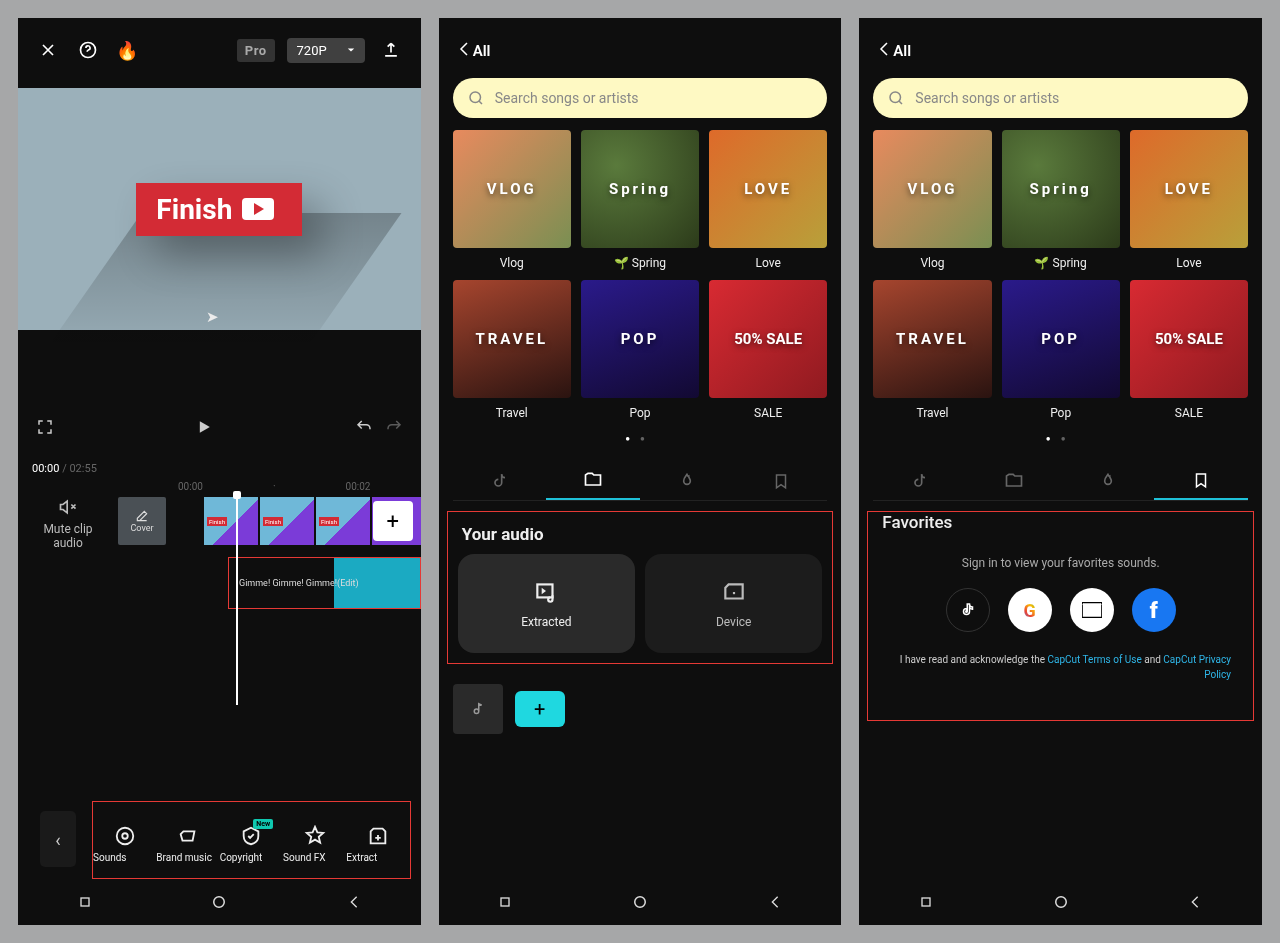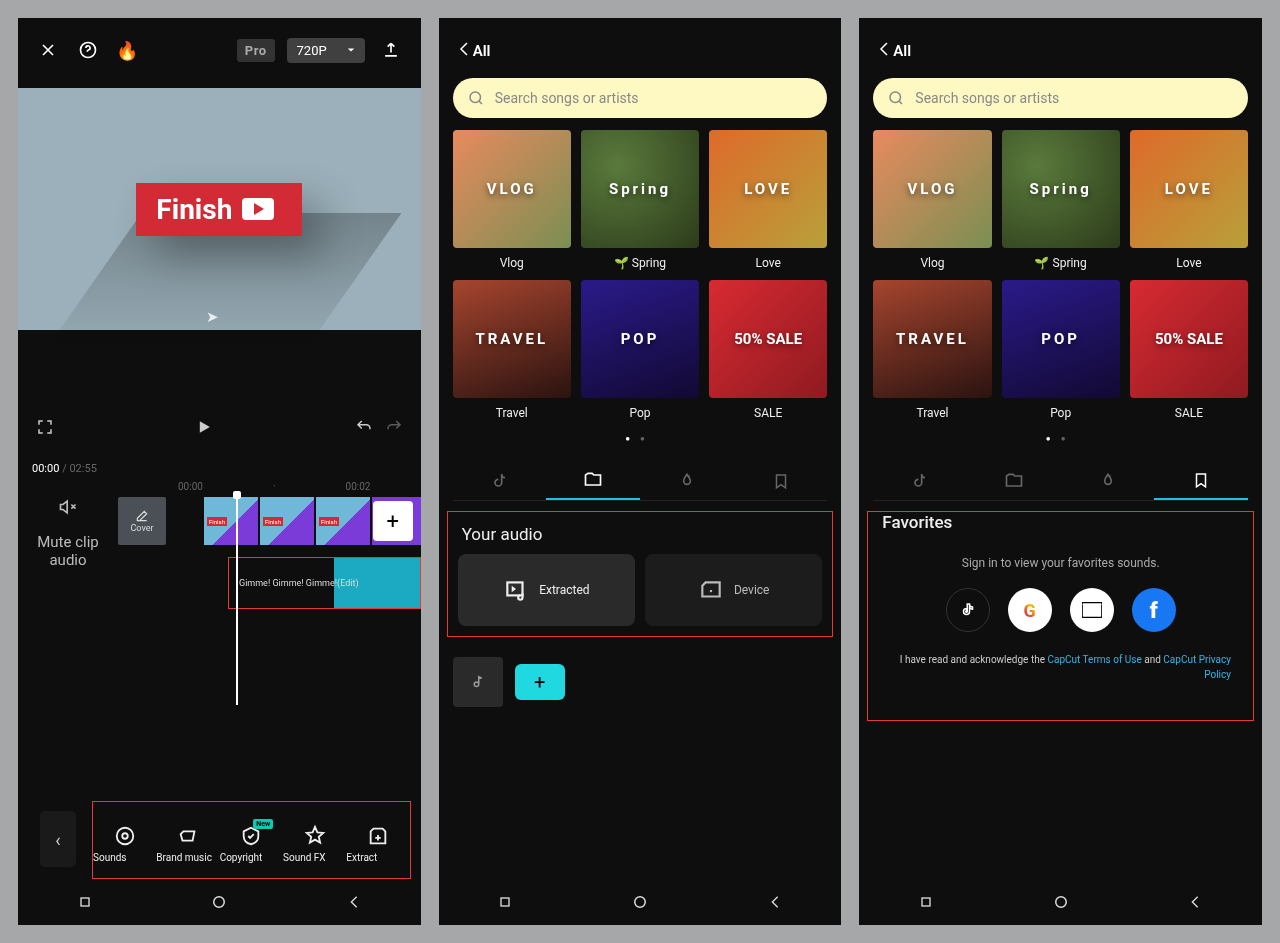--- a/index.html
+++ b/index.html
@@ -23,21 +23,21 @@
 .cursor{position:absolute;left:188px;top:220px;color:#fff;font-size:15px}
 .p1-mid { height:72px; }
 .p1-ctrl { height:54px; display:flex; align-items:center; padding:0 18px; color:#ccc;}
 .p1-ctrl .c-spacer{flex:1}
 .timecode { padding:6px 14px; font-size:11px;}
 .timecode .cur{color:#fff}
 .timecode .dur{color:#666}
 .ruler { height:16px; color:#666; font-size:10px; display:flex; gap:70px; padding-left:160px;}
 .timeline { position:relative; height:130px; padding:12px 0 0 0;}
 .mute-col{position:absolute;left:14px;top:0;width:72px;text-align:center;color:#bbb}
-.mute-col .txt{font-size:15px;margin-top:12px}
+.mute-col .txt{font-size:12px;margin-top:1px}
 .cover-chip{position:absolute;left:100px;top:0;width:48px;height:48px;background:#4a5055;border-radius:2px;display:flex;flex-direction:column;align-items:center;justify-content:center;color:#ddd;font-size:9px}
 .track{position:absolute;left:186px;top:0;right:0;height:48px;display:flex;gap:2px}
 .clip{flex:0 0 54px;background:linear-gradient(135deg,#6fb8d8 0%,#6fb8d8 55%,#7b3bd8 55%,#7b3bd8 100%);position:relative;display:flex;align-items:center}
 .clip.purple{background:#7b3bd8}
 .clip-lbl{font-size:6px;background:#d32b35;color:#fff;padding:1px 2px;margin-left:3px}
 .addbtn{position:absolute;right:8px;top:4px;width:40px;height:40px;background:#fff;border-radius:4px;display:flex;align-items:center;justify-content:center;font-size:22px;color:#000}
 .audio-track{position:absolute;left:210px;right:0;top:60px;height:52px;border:1px solid #e53935;background:linear-gradient(to right, rgba(0,0,0,0) 0%, rgba(0,0,0,0) 55%, #1baac2 55%);font-size:9px;color:#ddd;padding:20px 0 0 10px;overflow:hidden}
 .playhead{position:absolute;left:218px;top:-2px;width:2px;height:210px;background:#fff}
 .playhead::before{content:'';position:absolute;left:-3px;top:-4px;width:8px;height:8px;background:#fff;border-radius:2px}
 .bottom-tools{position:absolute;left:74px;right:10px;bottom:46px;height:78px;border:1px solid #e53935;display:flex;align-items:center;padding-top:8px}
@@ -65,23 +65,23 @@
 .bg-pop{background:linear-gradient(160deg,#2a1a8a,#120932);}
 .bg-sale{background:linear-gradient(135deg,#d82a32,#8f1a20);}
 .dots{text-align:center;margin:14px 0 10px;color:#fff;font-size:8px;letter-spacing:10px}
 .dots .dim{opacity:.35}
 .tabs{display:flex;height:40px;margin:8px 14px 0;border-bottom:1px solid #222}
 .tab{flex:1;display:flex;align-items:center;justify-content:center;color:#666}
 .tab.active{color:#fff;border-bottom:2px solid #1fc1d8}
 
 .box-red{border:1px solid #e53935}
 .your-audio{margin:10px 8px;padding:8px 10px 10px}
-.your-audio h3{color:#eee;font-size:17px;font-weight:400;margin:4px 4px 10px}
+.your-audio h3{color:#eee;font-size:17px;font-weight:700;margin:4px 4px 10px}
 .ya-grid{display:flex;gap:10px}
-.ya-card{flex:1;height:72px;background:#1c1c1c;border-radius:8px;display:flex;flex-direction:row;align-items:center;justify-content:center;color:#bbb;gap:10px}
+.ya-card{flex:1;height:99px;background:#1c1c1c;border-radius:16px;display:flex;flex-direction:column;align-items:center;justify-content:center;color:#bbb;gap:10px}
 .ya-card.active{background:#2a2a2a;color:#eee}
 .ya-card .lbl{font-size:12px}
 .extract-row{margin:6px 8px;padding:8px;display:flex;justify-content:center}
 .extract-btn{border:1.5px solid #1fc1d8;color:#1fc1d8;border-radius:26px;height:42px;width:300px;display:flex;align-items:center;justify-content:center;font-size:14px;font-weight:500}
 .now-playing{display:flex;align-items:center;gap:12px;padding:10px 14px}
 .np-thumb{width:50px;height:50px;background:#2a2a2a;border-radius:4px;display:flex;align-items:center;justify-content:center;color:#999}
 .np-info{flex:1;color:#eee;font-size:14px}
 .np-info .dur{font-size:10px;color:#888;margin-top:4px}
 .np-add{width:50px;height:36px;background:#1fd8e0;border-radius:6px;display:flex;align-items:center;justify-content:center;color:#000;font-size:20px}
 

